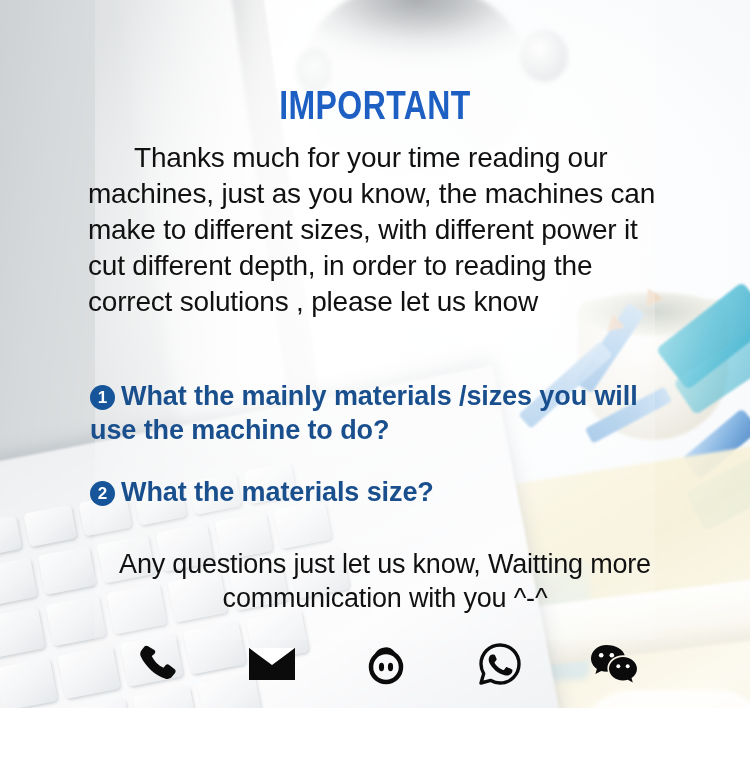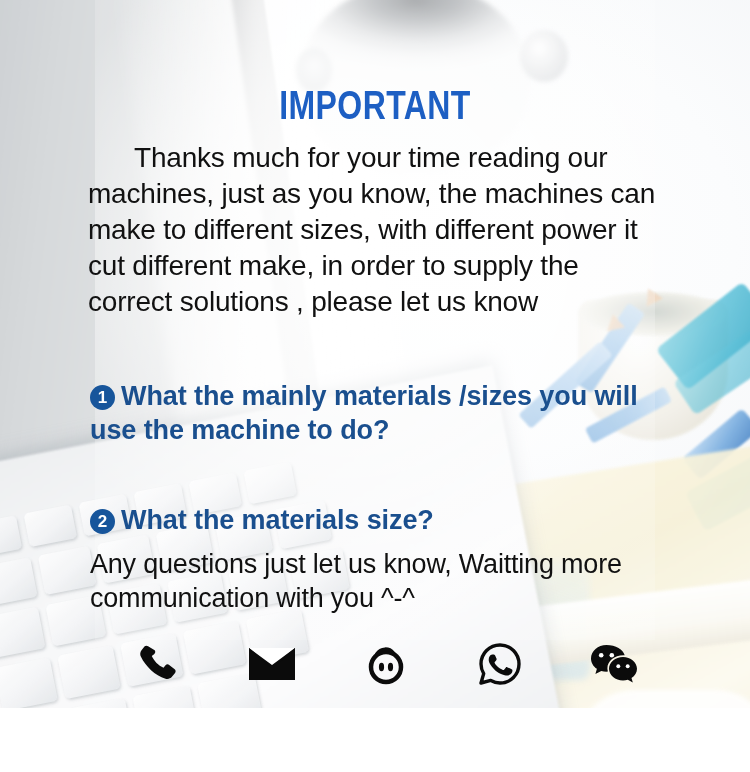--- a/index.html
+++ b/index.html
@@ -244,21 +244,21 @@
     position: absolute;
     left: 90px;
     width: 580px;
     font-size: 27px;
     line-height: 34px;
     color: #1a4f8e;
     font-weight: bold;
     letter-spacing: -.1px;
   }
   .q1 { top: 379px; }
-  .q2 { top: 503px; }
+  .q2 { top: 475px; }
   .num {
     display: inline-block;
     width: 25px; height: 25px;
     border-radius: 50%;
     background: #17559b;
     color: #ffffff;
     font-size: 17px;
     line-height: 25px;
     text-align: center;
     font-weight: bold;
@@ -268,20 +268,21 @@
 
   .closing {
     position: absolute;
     top: 547px;
     left: 90px;
     width: 590px;
     font-size: 27px;
     line-height: 34px;
     color: #111111;
     letter-spacing: -.2px;
+    text-align: center;
   }
 
   .icons {
     position: absolute;
     top: 636px;
     left: 126px;
     width: 520px;
     display: flex;
     align-items: center;
     justify-content: space-between;
@@ -369,21 +370,21 @@
       <div class="key" style="left:284px;top:256px;width:62px;height:46px;"></div>
     </div>
 
     <div class="white-haze"></div>
   </div>
 
   <div class="content">
 
     <div class="title">IMPORTANT</div>
 
-    <div class="para"><span class="indent"></span><span>Thanks much for your time reading our machines, just as you know, the machines can make to different sizes, with different power it cut different make, in order to supply the correct solutions , please let us know</span></div>
+    <div class="para"><span class="indent"></span><span>Thanks much for your time reading our machines, just as you know, the machines can make to different sizes, with different power it cut different depth, in order to reading the correct solutions , please let us know</span></div>
 
     <div class="qitem q1"><span class="num">1</span><span>What the mainly materials /sizes you will use the machine to do?</span></div>
 
     <div class="qitem q2"><span class="num">2</span><span>What the materials size?</span></div>
 
     <div class="closing">Any questions just let us know, Waitting more communication with you ^-^</div>
 
     <div class="icons">
 
       <div class="icon-cell">

